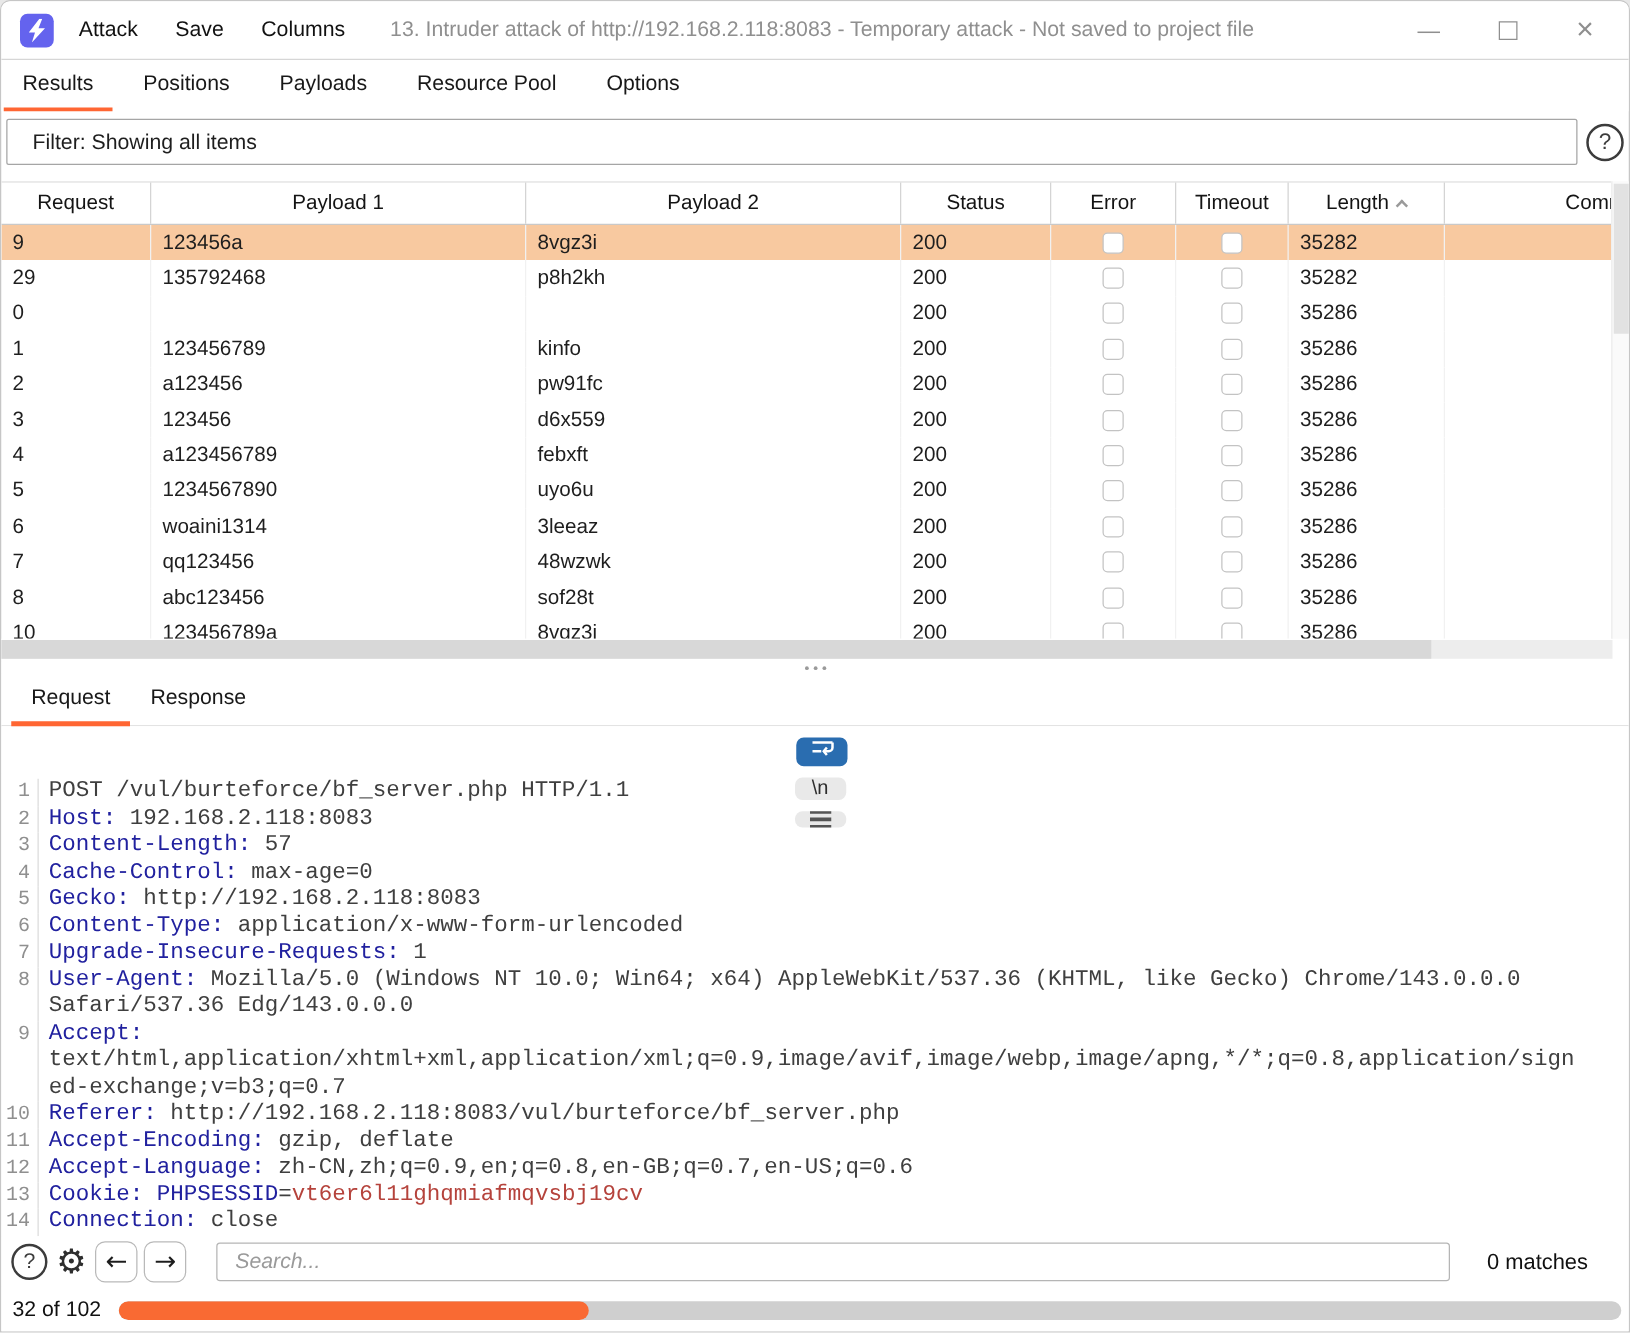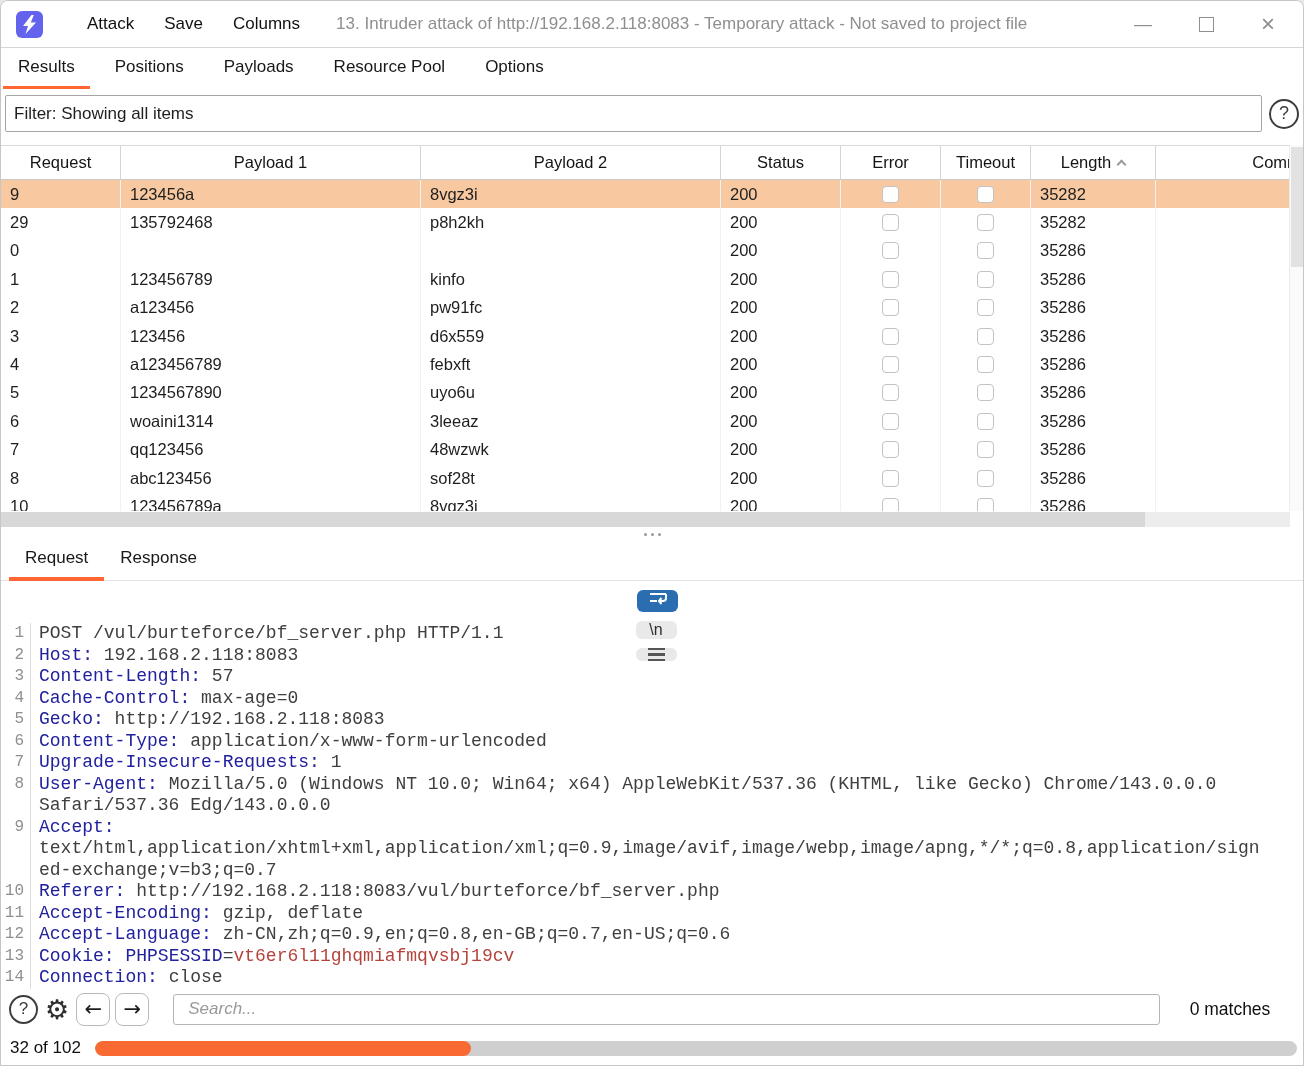--- a/index.html
+++ b/index.html
@@ -5,38 +5,38 @@
   * { box-sizing: border-box; margin: 0; padding: 0; }
   html,body { background:#e8e8e8; }
   body { font-family:"Liberation Sans", sans-serif; color:#1e1e1e; }
   .window { width:1304px; height:1066px; background:#fff; border:1px solid #c6c6c6;
             border-radius:8px 8px 0 0; overflow:hidden; position:relative; }
 
   
   .titlebar { height:47px; display:flex; align-items:center; border-bottom:1px solid #d6d6d6; background:#fff; }
   .logo { width:27px; height:27px; border-radius:6px; background:#6463ee; margin-left:15px;
           display:flex; align-items:center; justify-content:center; flex:0 0 auto; }
-  .menu { display:flex; gap:30px; margin-left:44px; font-size:17px; color:#111; }
+  .menu { display:flex; gap:30px; margin-left:20px; font-size:17px; color:#111; }
   .menu span { cursor:default; }
   .wtitle { margin-left:36px; font-size:17px; color:#8f8f8f; white-space:nowrap; overflow:hidden; flex:1 1 auto; }
   .win-controls { display:flex; align-items:center; gap:47px; padding:0 28px 0 10px; color:#8f8f8f; }
   .wc-min { font-size:18px; line-height:1; }
   .wc-max { width:15px; height:15px; border:1.5px solid #8f8f8f; display:inline-block; }
   .wc-close { font-size:24px; line-height:1; font-weight:300; }
 
   
   .main-tabs { height:41px; display:flex; padding-left:2px; background:#fff;gap:10px; }
   .tab { padding:0 15px; display:flex; align-items:center; font-size:17px; color:#181818;
          border-bottom:3px solid transparent; }
   .tab.active { border-bottom-color:#ff6633; }
 
   
   .filter-row { height:44px; margin-bottom:12px; display:flex; align-items:center; padding:5px 4px 0 4px; }
   .filter-box { flex:1 1 auto; height:37px; border:1px solid #a5a5a5; border-radius:2px;
-                display:flex; align-items:center; padding-left:8px; font-size:17px; background:#fff; }
+                display:flex; align-items:center; padding-left:20px; font-size:17px; background:#fff; }
   .help-circle { width:30px; height:30px; border:2px solid #3c3c3c; border-radius:50%; color:#3c3c3c;
                  display:flex; align-items:center; justify-content:center; font-size:18px;
                  margin-left:7px; flex:0 0 auto; background:#fff; }
 
   
   .table-wrap { position:relative; width:1304px; height:366px; }
   .table-scroll { width:1288px; height:366px; overflow:hidden; }
   .grid-row { display:grid; grid-template-columns:120px 300px 300px 120px 100px 90px 125px 265px; width:1420px; }
   #thead { height:35px; border-top:1px solid #dadada; border-bottom:1px solid #c9c9c9; }
   .th { display:flex; align-items:center; justify-content:center; font-size:16.5px;

